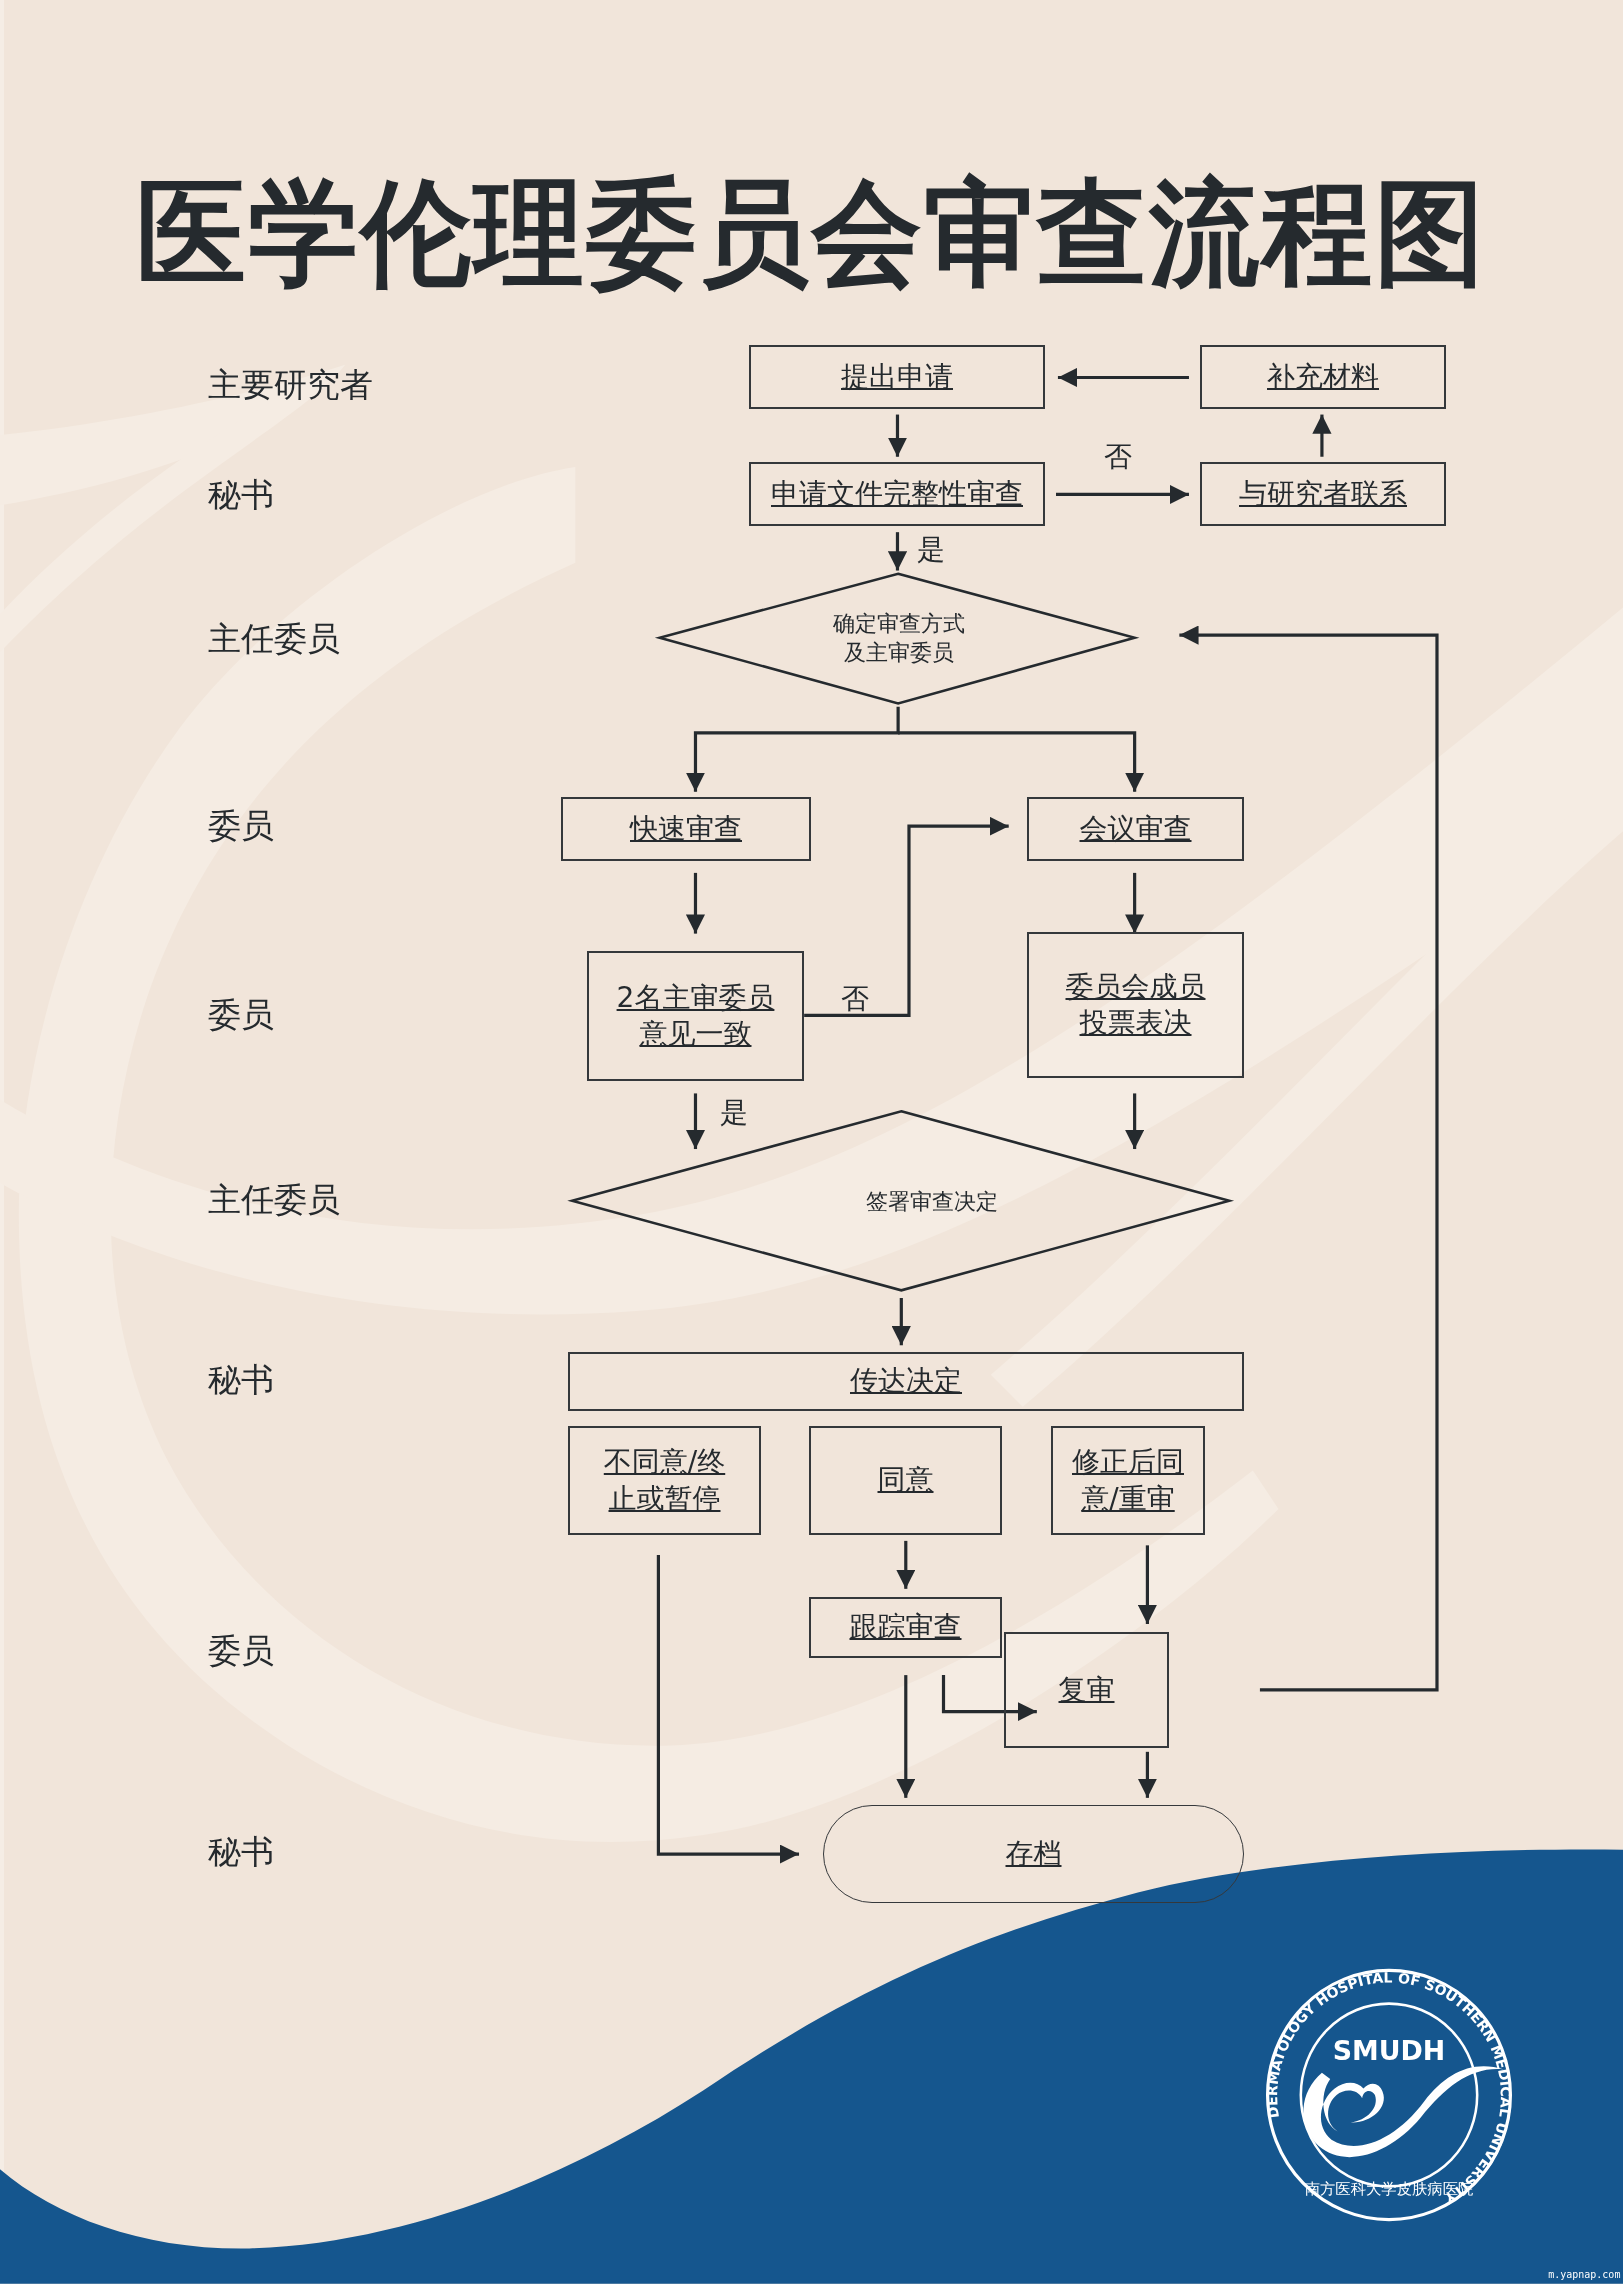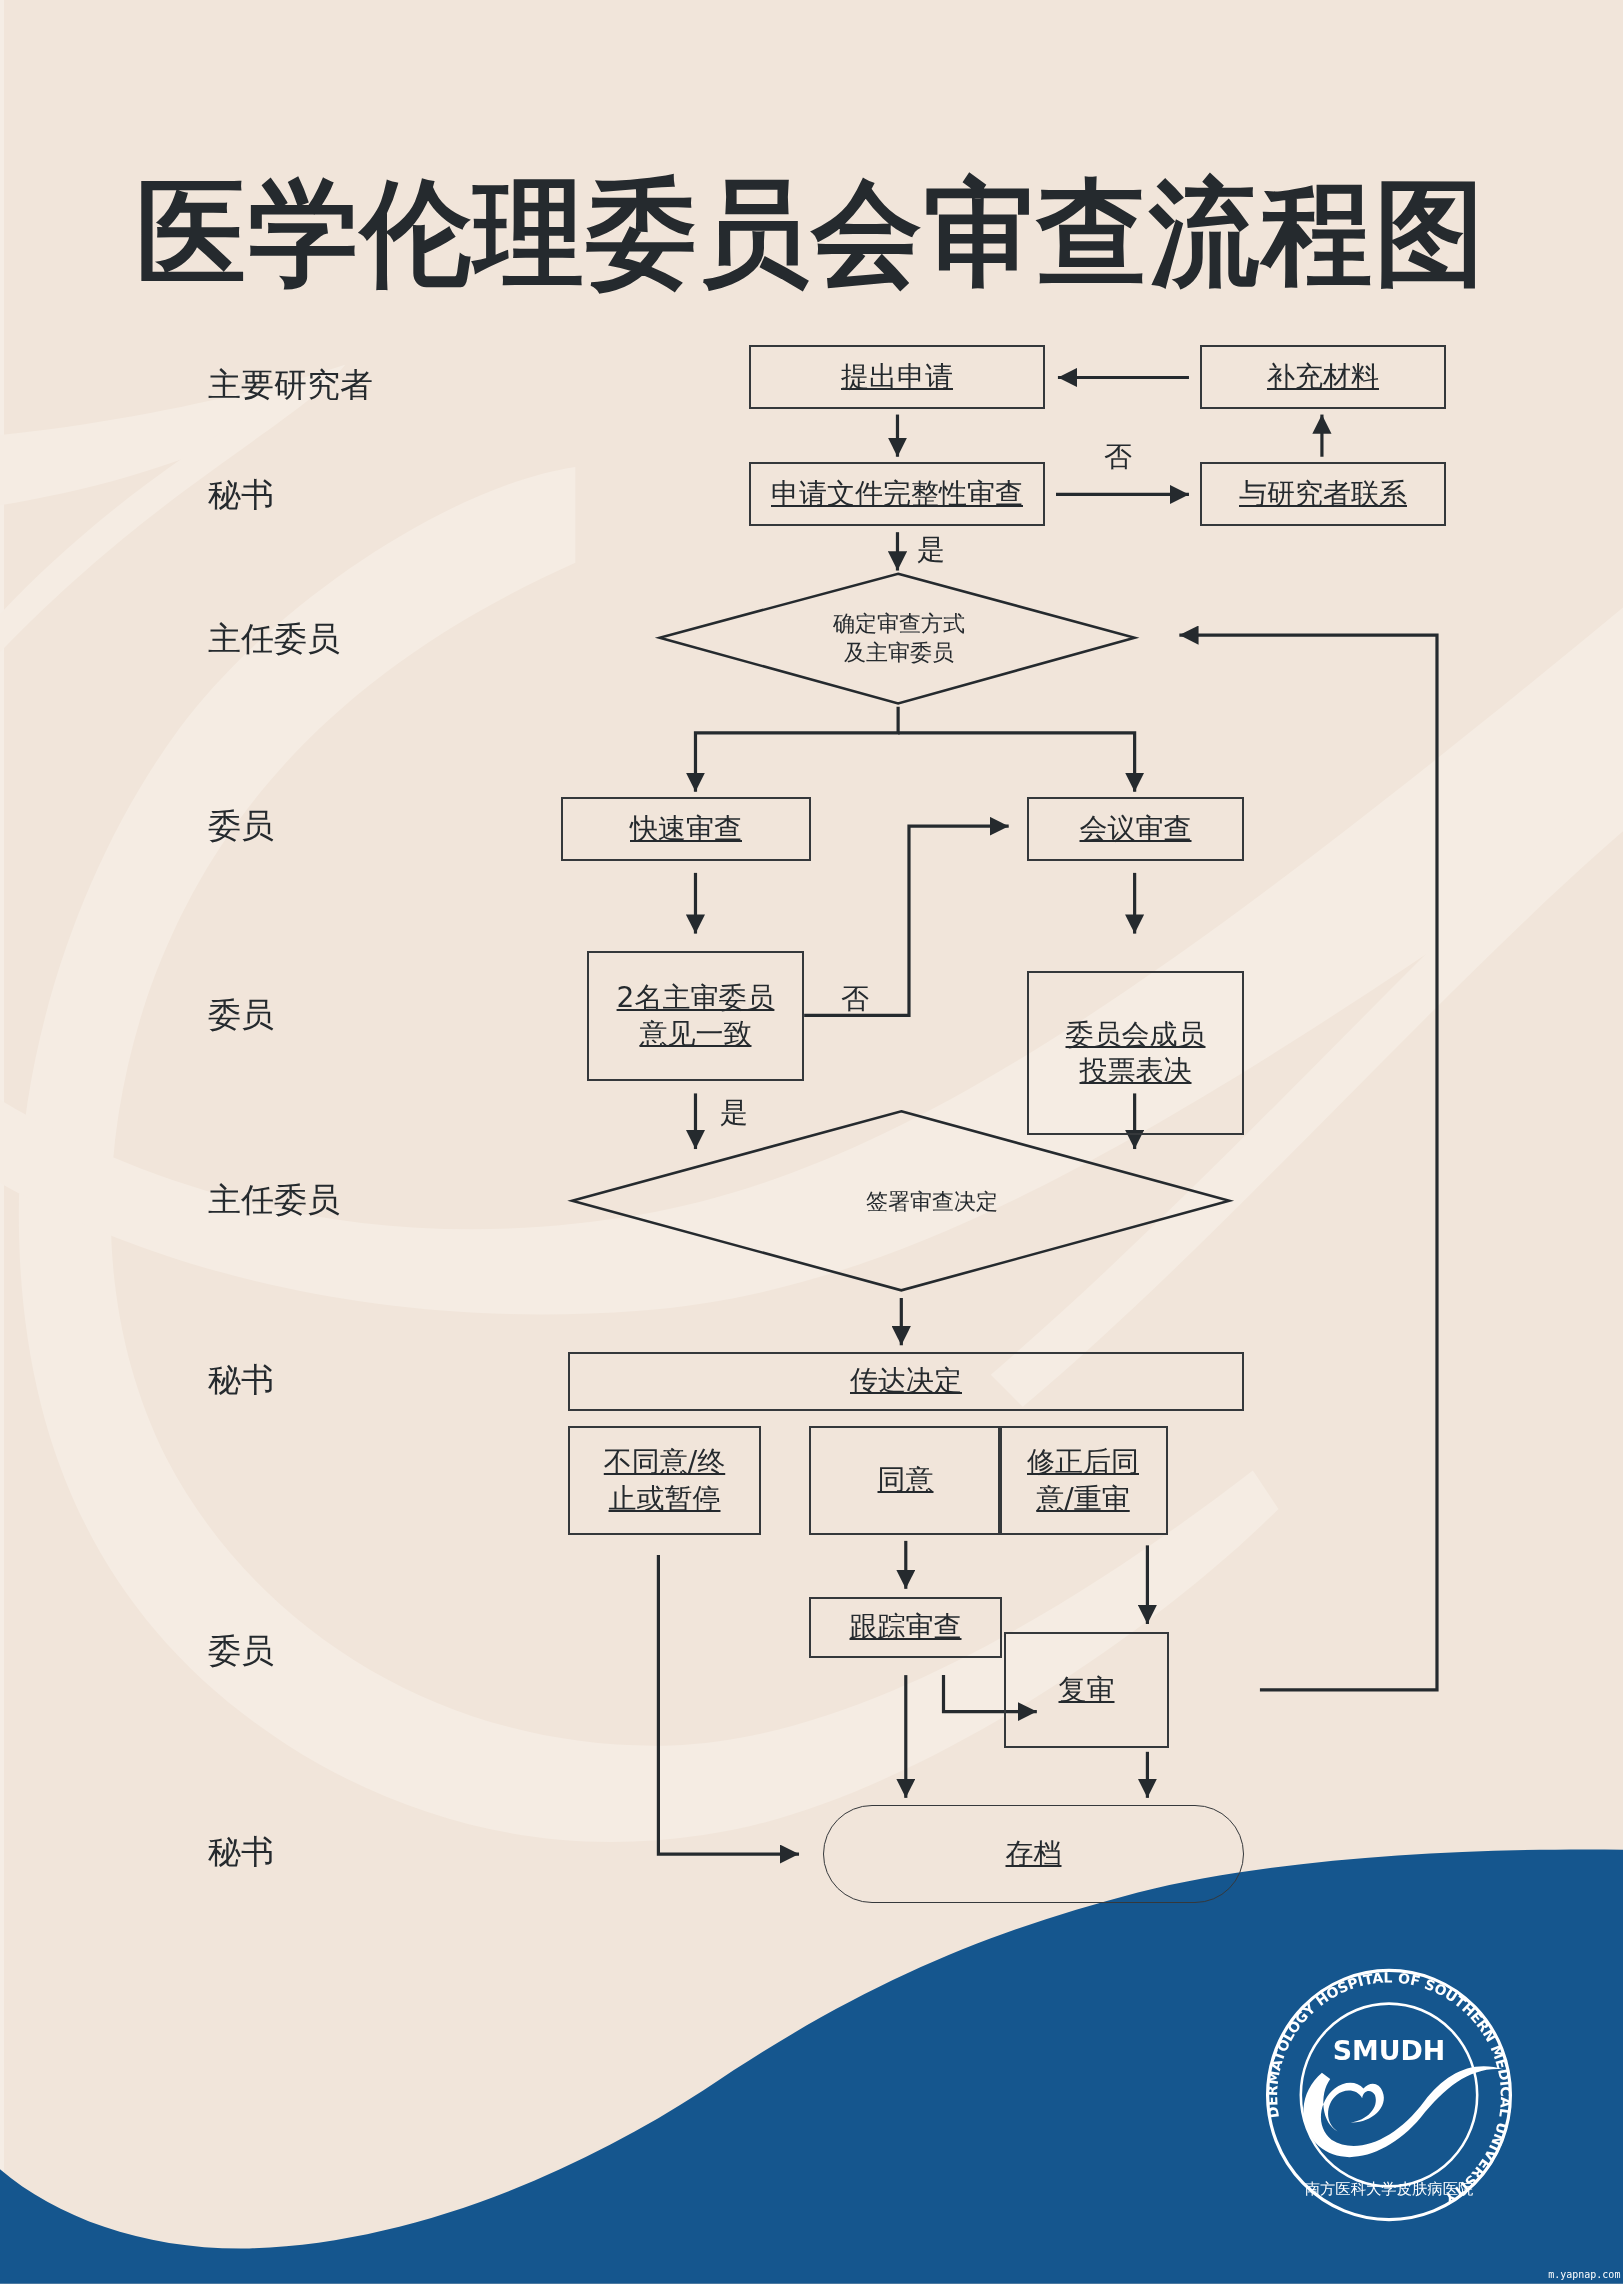--- a/index.html
+++ b/index.html
@@ -109,30 +109,30 @@
 <div class="box" style="left:749px;top:462px;width:296px;height:64px">申请文件完整性审查</div>
 <div class="box" style="left:1200px;top:462px;width:246px;height:64px">与研究者联系</div>
 
 <div class="diam-text" style="left:739px;top:588px;width:320px;height:102px;white-space:pre-line">确定审查方式
 及主审委员</div>
 
 <div class="box" style="left:561px;top:797px;width:250px;height:64px">快速审查</div>
 <div class="box" style="left:1027px;top:797px;width:217px;height:64px">会议审查</div>
 <div class="box" style="left:587px;top:951px;width:217px;height:130px;white-space:pre-line">2名主审委员
 意见一致</div>
-<div class="box" style="left:1027px;top:971px;width:217px;height:164px;white-space:pre-line">委员会成员
+<div class="box" style="left:1027px;top:932px;width:217px;height:146px;white-space:pre-line">委员会成员
 投票表决</div>
 
 <div class="diam-text" style="left:740px;top:1177px;width:384px;height:51px">签署审查决定</div>
 
 <div class="box" style="left:568px;top:1352px;width:676px;height:59px">传达决定</div>
 <div class="box" style="left:568px;top:1426px;width:193px;height:109px;white-space:pre-line">不同意/终
 止或暂停</div>
 <div class="box" style="left:809px;top:1426px;width:193px;height:109px">同意</div>
-<div class="box" style="left:998px;top:1426px;width:170px;height:109px;white-space:pre-line">修正后同
+<div class="box" style="left:1051px;top:1426px;width:154px;height:109px;white-space:pre-line">修正后同
 意/重审</div>
 <div class="box" style="left:809px;top:1597px;width:193px;height:61px">跟踪审查</div>
 <div class="box" style="left:1004px;top:1632px;width:165px;height:116px">复审</div>
 <div class="box pill" style="left:823px;top:1805px;width:421px;height:98px">存档</div>
 
 <div class="lbl" style="left:1104px;top:443px">否</div>
 <div class="lbl" style="left:917px;top:536px">是</div>
 <div class="lbl" style="left:841px;top:985px">否</div>
 <div class="lbl" style="left:720px;top:1099px">是</div>
 

